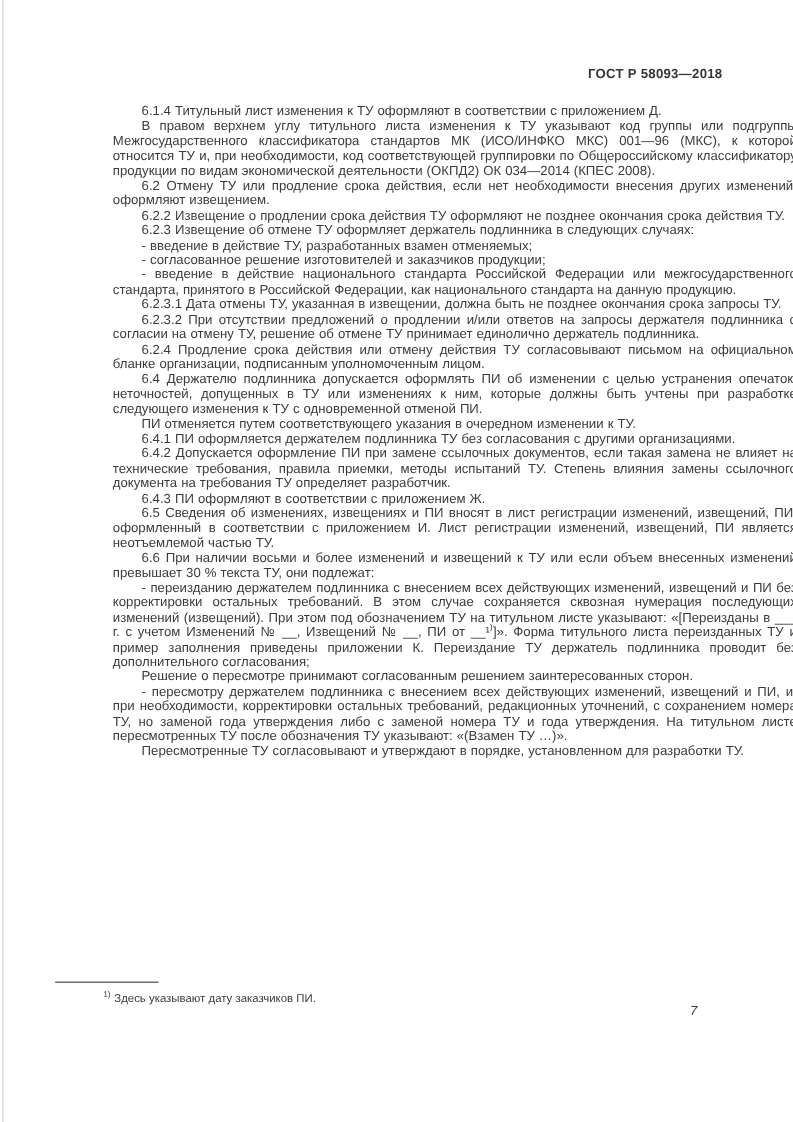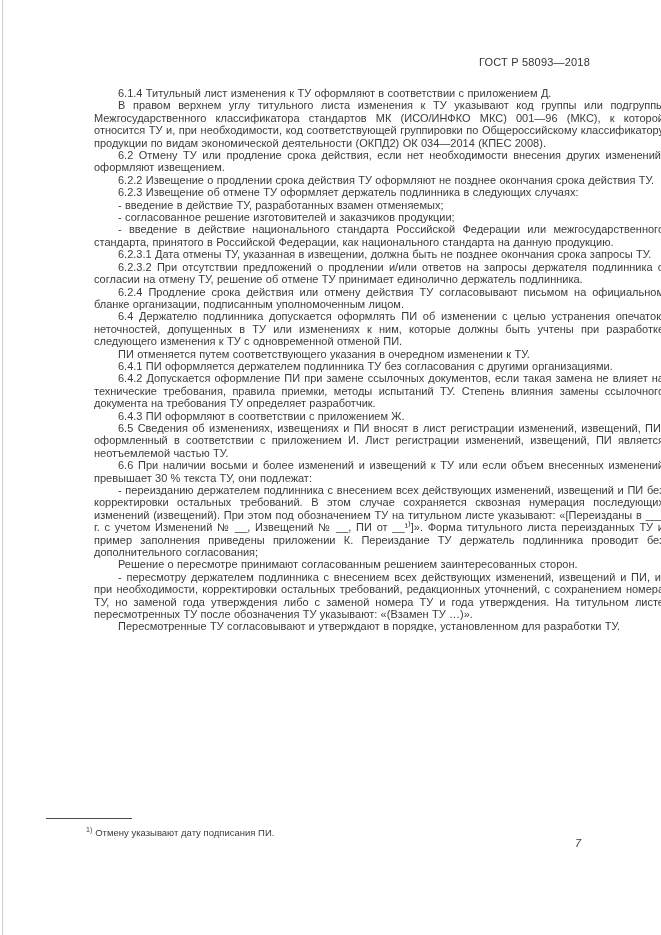--- a/index.html
+++ b/index.html
@@ -20,23 +20,23 @@
     position: absolute;
     left: 2px;
     top: 0;
     bottom: 0;
     width: 1px;
     background: #cfcfcf;
   }
   .header {
     position: absolute;
     top: 56px;
-    right: 71px;
+    right: 59px;
     font-size: 11px;
-    font-weight: normal;
+    font-weight: bold;
     letter-spacing: 0.2px;
     color: #353535;
     text-align: right;
   }
   .content {
     position: absolute;
     top: 87px;
     left: 46px;
     width: 570px;
     font-size: 11px;
@@ -110,17 +110,17 @@
     <p>6.5 Сведения об изменениях, извещениях и ПИ вносят в лист регистрации изменений, извещений, ПИ, оформленный в соответствии с приложением И. Лист регистрации изменений, извещений, ПИ является неотъемлемой частью ТУ.</p>
     <p>6.6 При наличии восьми и более изменений и извещений к ТУ или если объем внесенных изменений превышает 30 % текста ТУ, они подлежат:</p>
     <p>- переизданию держателем подлинника с внесением всех действующих изменений, извещений и ПИ без корректировки остальных требований. В этом случае сохраняется сквозная нумерация последующих изменений (извещений). При этом под обозначением ТУ на титульном листе указывают: «[Переизданы в ___ г. с учетом Изменений № __, Извещений № __, ПИ от __¹⁾]». Форма титульного листа переизданных ТУ и пример заполнения приведены приложении К. Переиздание ТУ держатель подлинника проводит без дополнительного согласования;</p>
     <p>Решение о пересмотре принимают согласованным решением заинтересованных сторон.</p>
     <p>- пересмотру держателем подлинника с внесением всех действующих изменений, извещений и ПИ, и, при необходимости, корректировки остальных требований, редакционных уточнений, с сохранением номера ТУ, но заменой года утверждения либо с заменой номера ТУ и года утверждения. На титульном листе пересмотренных ТУ после обозначения ТУ указывают: «(Взамен ТУ …)».</p>
     <p>Пересмотренные ТУ согласовывают и утверждают в порядке, установленном для разработки ТУ.</p>
   </div>
 
   <div class="footnote-block">
     <div class="footnote-rule"></div>
-    <div class="footnote"><span class="fn-marker">1)</span><span>Отмену указывают дату подписания ПИ.</span></div>
+    <div class="footnote"><span class="fn-marker">1)</span><span>Здесь указывают дату заказчиков ПИ.</span></div>
   </div>
 
   <div class="page-number">7</div>
 </div>
 
 </body></html>

